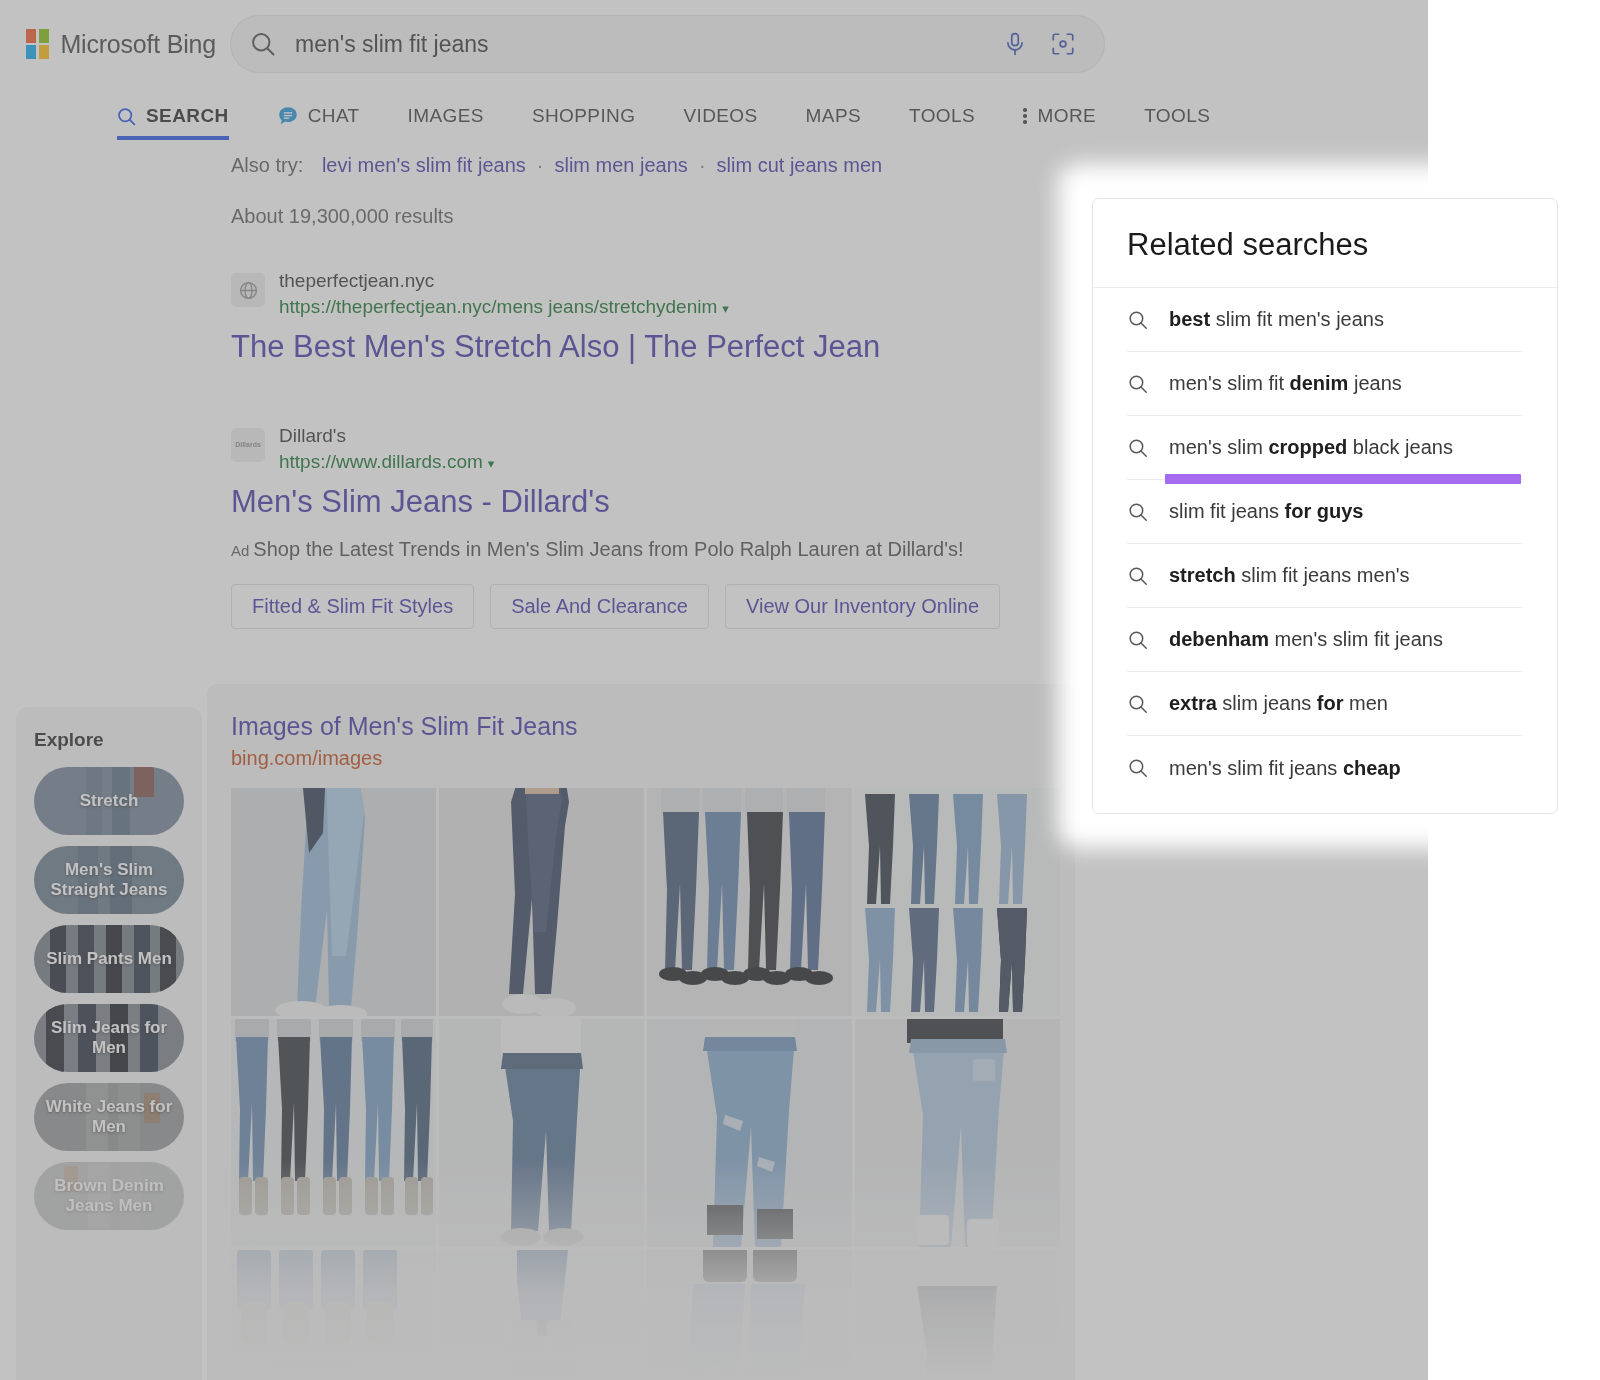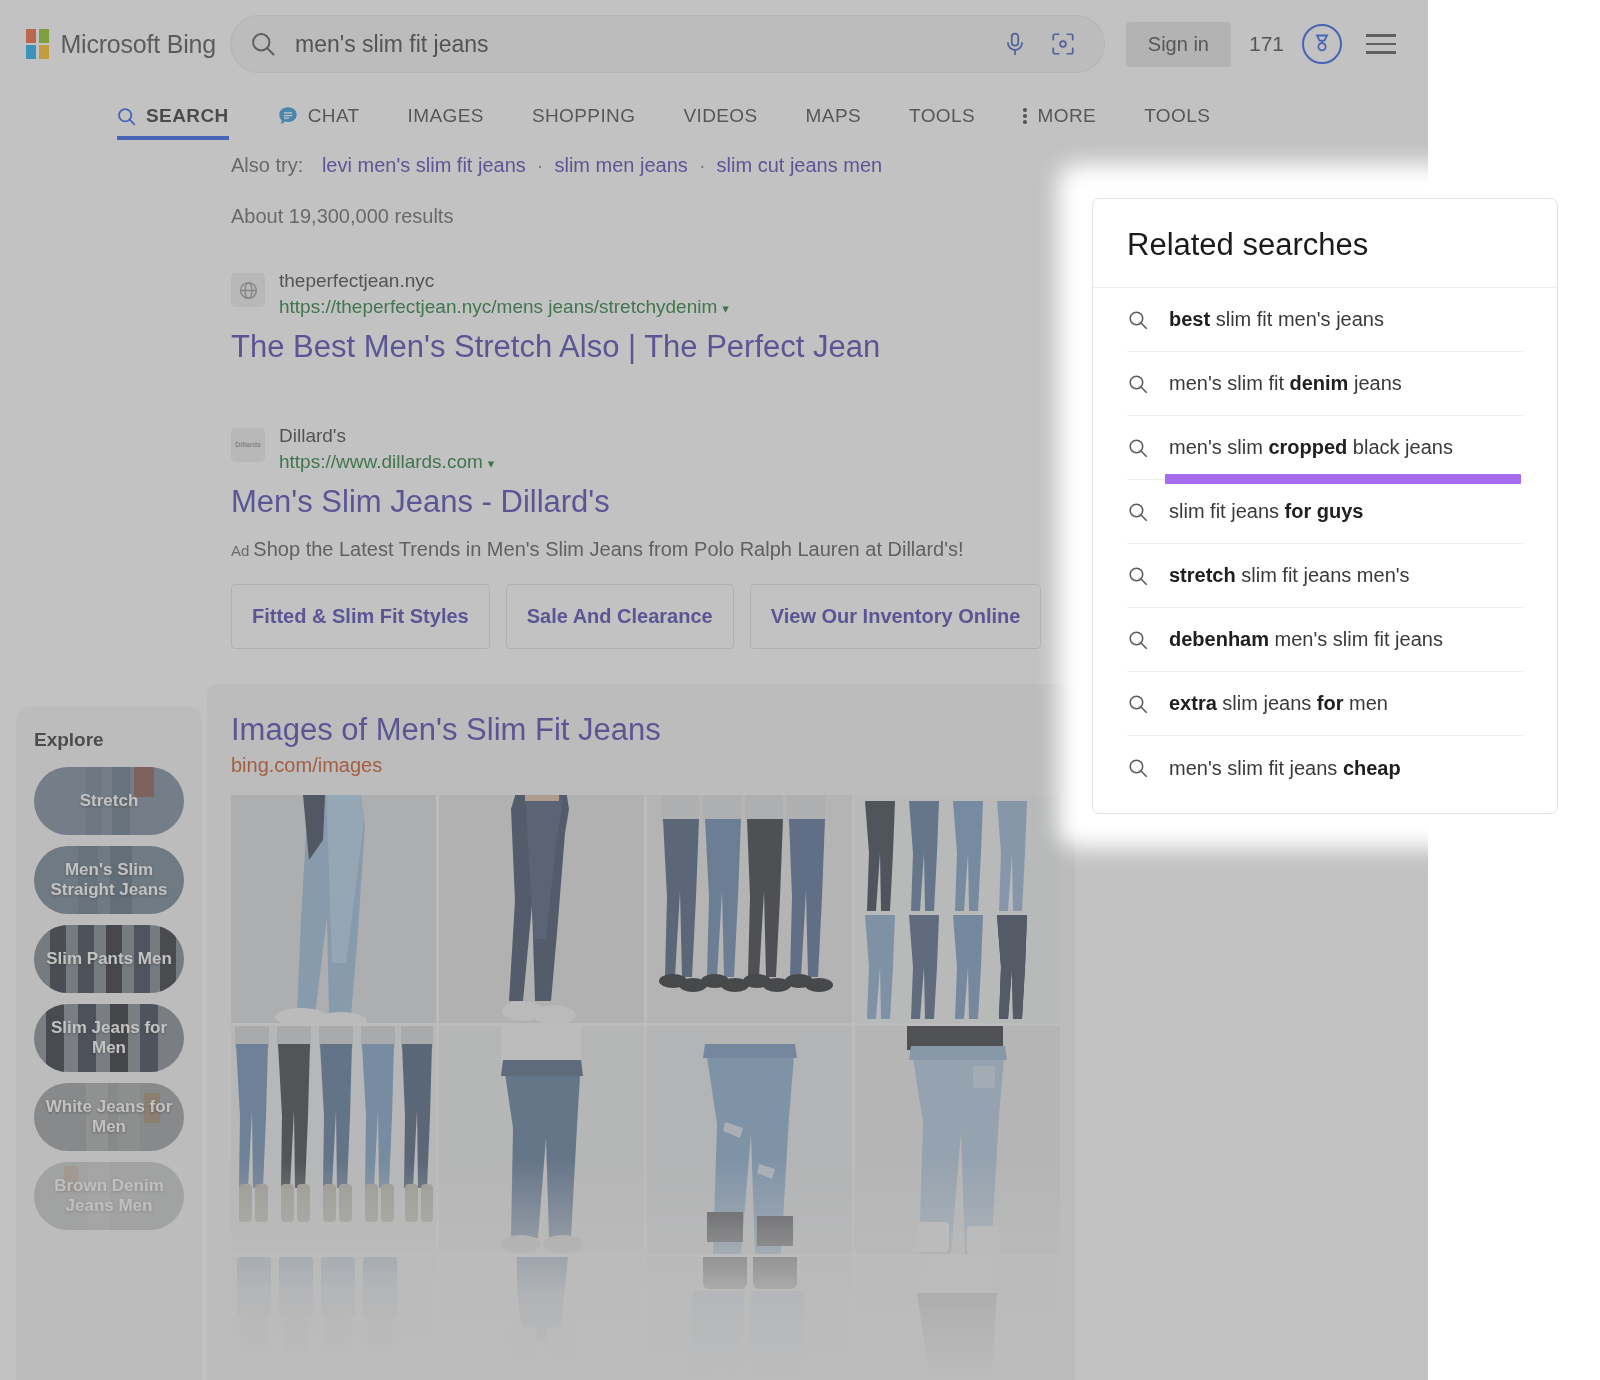--- a/index.html
+++ b/index.html
@@ -128,22 +128,22 @@
   .ad-desc .admark { font-size: 15px; color: #555; margin-right: 4px; }
   .bulb {
     position: absolute; right: 56px; top: 66px;
     width: 54px; height: 38px; border: 1px solid #c8c8c8; border-radius: 20px;
     display: flex; align-items: center; justify-content: center;
     cursor: pointer;
   }
   .sitelinks { display: flex; gap: 16px; margin-top: 20px; }
   .sitelink {
     border: 1px solid #dcdcdc; border-radius: 4px;
-    padding: 20px 20px; font-size: 20px; color: #3b2ea8;
-    cursor: pointer; background: transparent; font-weight: bold;
+    padding: 10px 20px; font-size: 20px; color: #3b2ea8;
+    cursor: pointer; background: transparent;
   }
 
   
   .explore {
     position: absolute; left: 16px; top: 707px;
     width: 186px;
     background: #f3f3f3;
     border-radius: 12px 12px 0 0;
     padding: 22px 18px 0 18px;
     z-index: 5;
@@ -170,21 +170,21 @@
   
   .imgmod {
     position: absolute; left: 207px; top: 684px;
     width: 868px; height: 696px;
     background: #f3f3f3;
     border-radius: 10px 10px 0 0;
     padding: 28px 24px 0 24px;
     overflow: hidden;
     z-index: 4;
   }
-  .imgmod-title { font-size: 31px; color: #3b2ea8; cursor: pointer; }
+  .imgmod-title { font-size: 25px; color: #3b2ea8; cursor: pointer; }
   .imgmod-url { font-size: 20px; color: #c2410c; margin-top: 6px; margin-bottom: 18px; }
   .imggrid {
     position: relative;
     display: grid; grid-template-columns: 205px 205px 205px 205px;
     grid-auto-rows: 228px; gap: 3px;
   }
   .imgcell { position: relative; overflow: hidden; background: #e8e8e8; cursor: pointer; }
   .imgfade {
     position: absolute; left: 0; right: 0; bottom: 0; height: 220px;
     background: linear-gradient(to bottom, rgba(243,243,243,0) 0%, rgba(243,243,243,0.85) 60%, rgba(243,243,243,1) 100%);
@@ -274,36 +274,20 @@
               <path d="M3 8V4.6A1.6 1.6 0 0 1 4.6 3H8" stroke-linecap="round"></path>
               <path d="M16 3h3.4A1.6 1.6 0 0 1 21 4.6V8" stroke-linecap="round"></path>
               <path d="M21 16v3.4a1.6 1.6 0 0 1-1.6 1.6H16" stroke-linecap="round"></path>
               <path d="M8 21H4.6A1.6 1.6 0 0 1 3 19.4V16" stroke-linecap="round"></path>
               <circle cx="12" cy="12" r="2.7"></circle>
             </svg>
           </div>
         </div>
       </div>
 
-      <div class="header-right">
-        <button class="signin-btn">Sign in</button>
-        <div class="rw-count">171</div>
-        <div class="rw-badge">
-          <svg width="24" height="24" viewBox="0 0 24 24" fill="none" stroke="#174ae6" stroke-width="1.8">
-            <path d="M7 3.5h10l-2.6 5.2H9.6z"></path>
-              <circle cx="12" cy="14.8" r="3.6"></circle>
-              <line x1="12" y1="8.7" x2="12" y2="11.2"></line>
-          </svg>
-        </div>
-        <div class="hamburger">
-            <span></span>
-            <span></span>
-            <span></span>
-          </div>
-      </div>
     </div>
 
     <div class="navbar">
       <div class="navtab active">
         <svg width="21" height="21" viewBox="0 0 24 24" fill="none" stroke="#174ae6" stroke-width="2">
             <circle cx="10.5" cy="10.5" r="7"></circle>
             <line x1="15.6" y1="15.6" x2="21" y2="21" stroke-linecap="round"></line>
           </svg>
         <span>SEARCH</span>
       </div>

